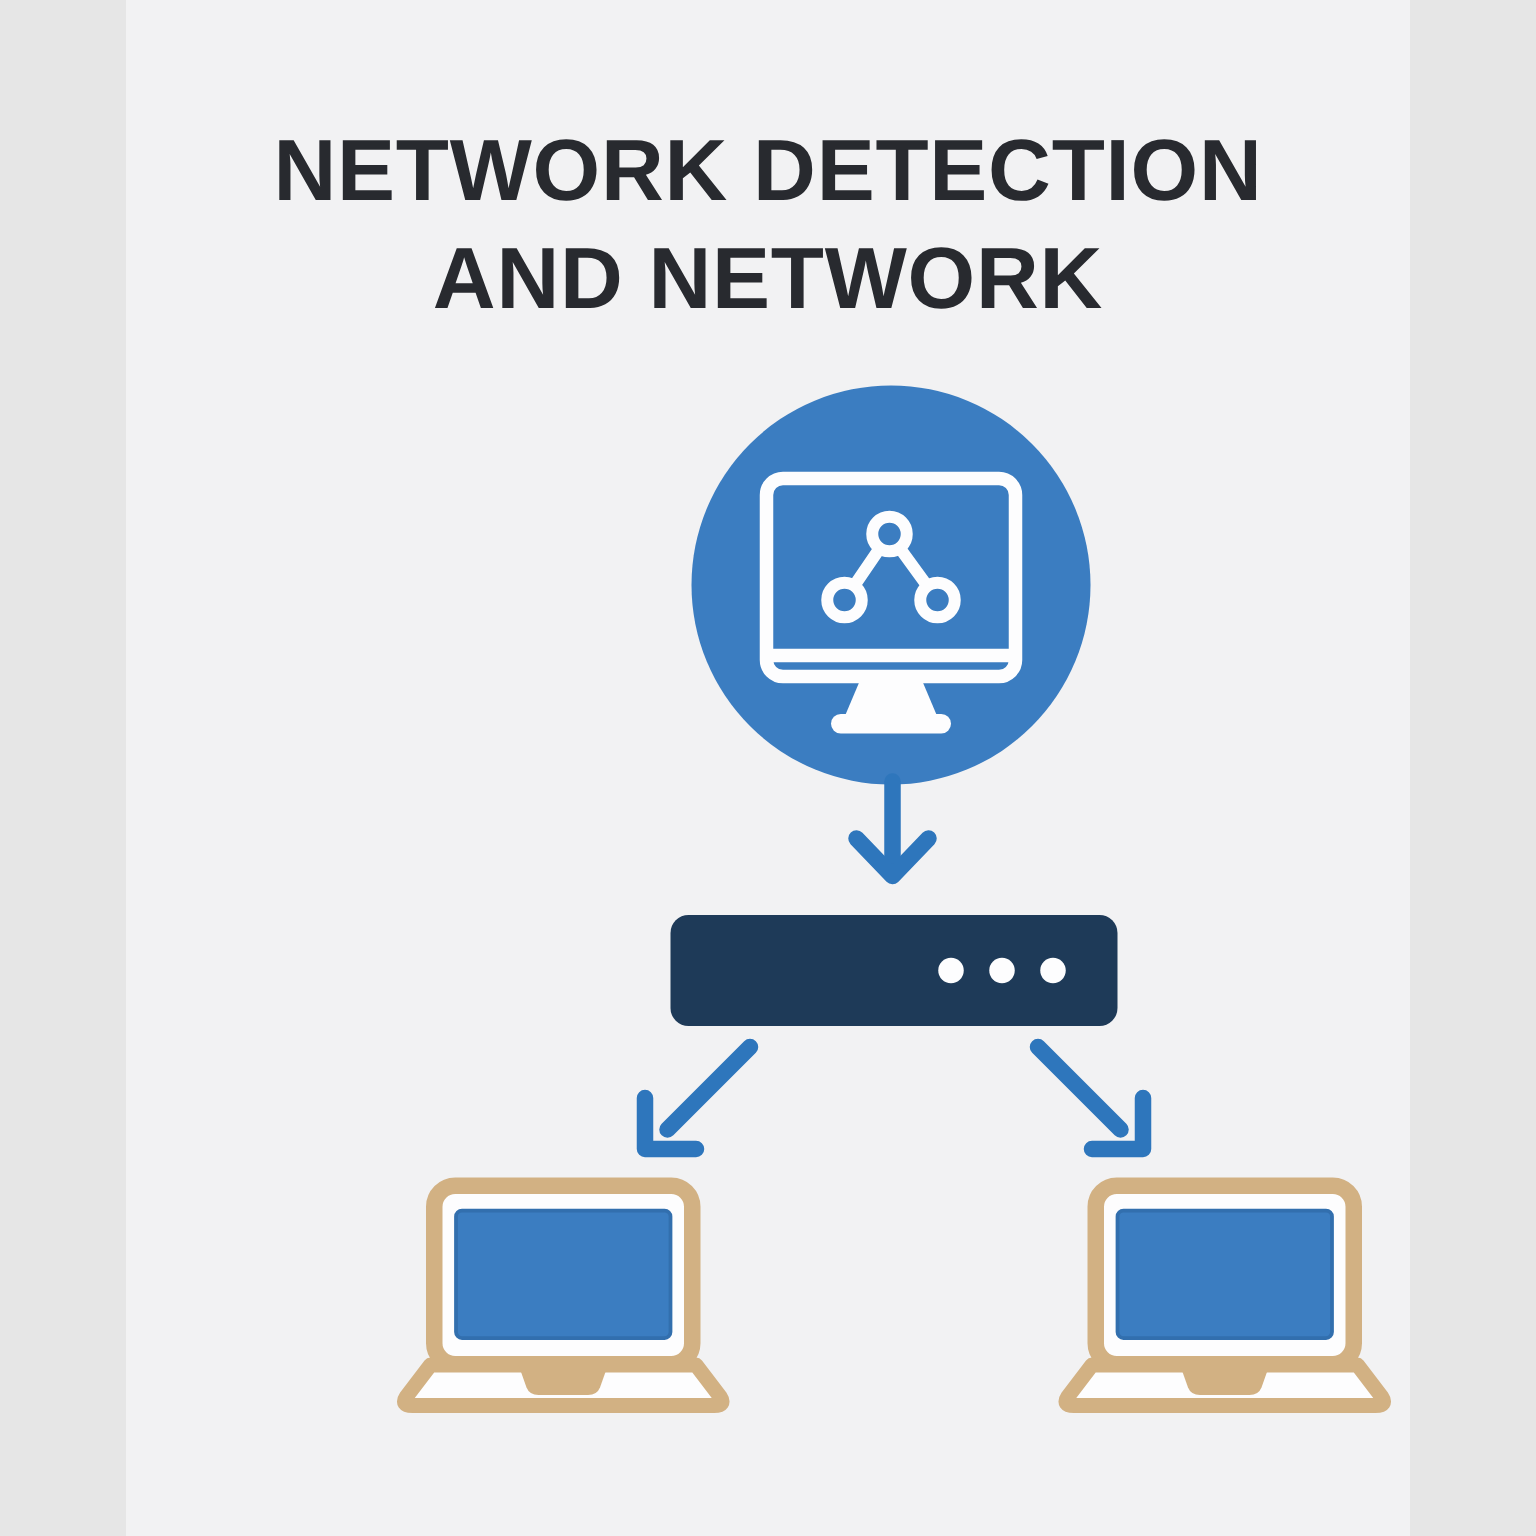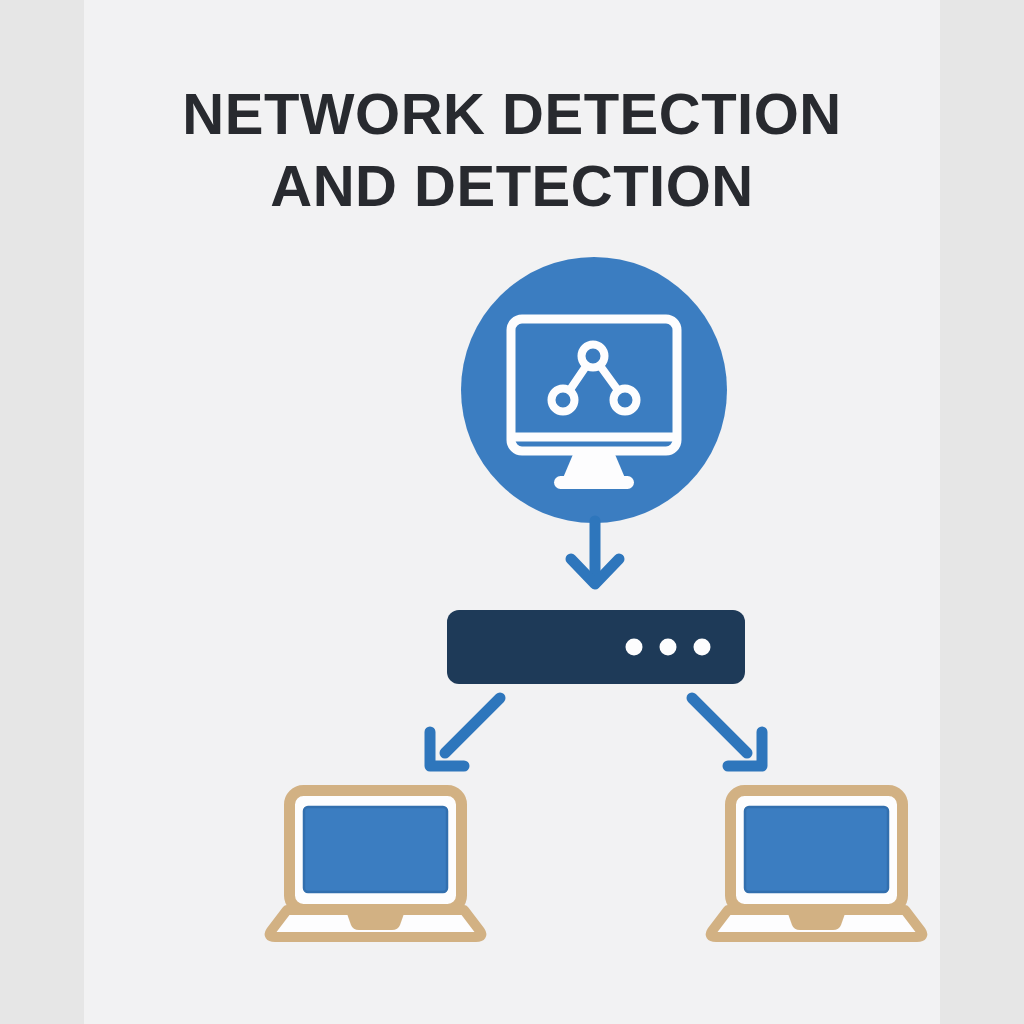--- a/index.html
+++ b/index.html
@@ -49,21 +49,21 @@
   .laptop-base{fill:var(--icon-white);stroke:var(--laptop-tan);stroke-width:10;stroke-linejoin:round;}
   .laptop-bump{fill:var(--laptop-tan);}
 </style>
 </head>
 <body>
 
 <div class="canvas">
 
   <h1 class="title">
     <span>NETWORK DETECTION</span>
-    <span>AND DETECTION</span>
+    <span>AND NETWORK</span>
   </h1>
 
   <svg class="diagram-svg" width="1024" height="1024" viewBox="0 0 1024 1024" xmlns="http://www.w3.org/2000/svg">
 
     <g>
       <circle class="badge-circle" cx="510" cy="390" r="133"></circle>
       <g>
         <rect class="white-stroke" x="427" y="319" width="166" height="132" rx="11"></rect>
         <line class="white-stroke" x1="428" y1="437" x2="592" y2="437"></line>
         <path class="white-fill" d="M 490 452 L 530 452 L 541 478 L 479 478 Z"></path>

